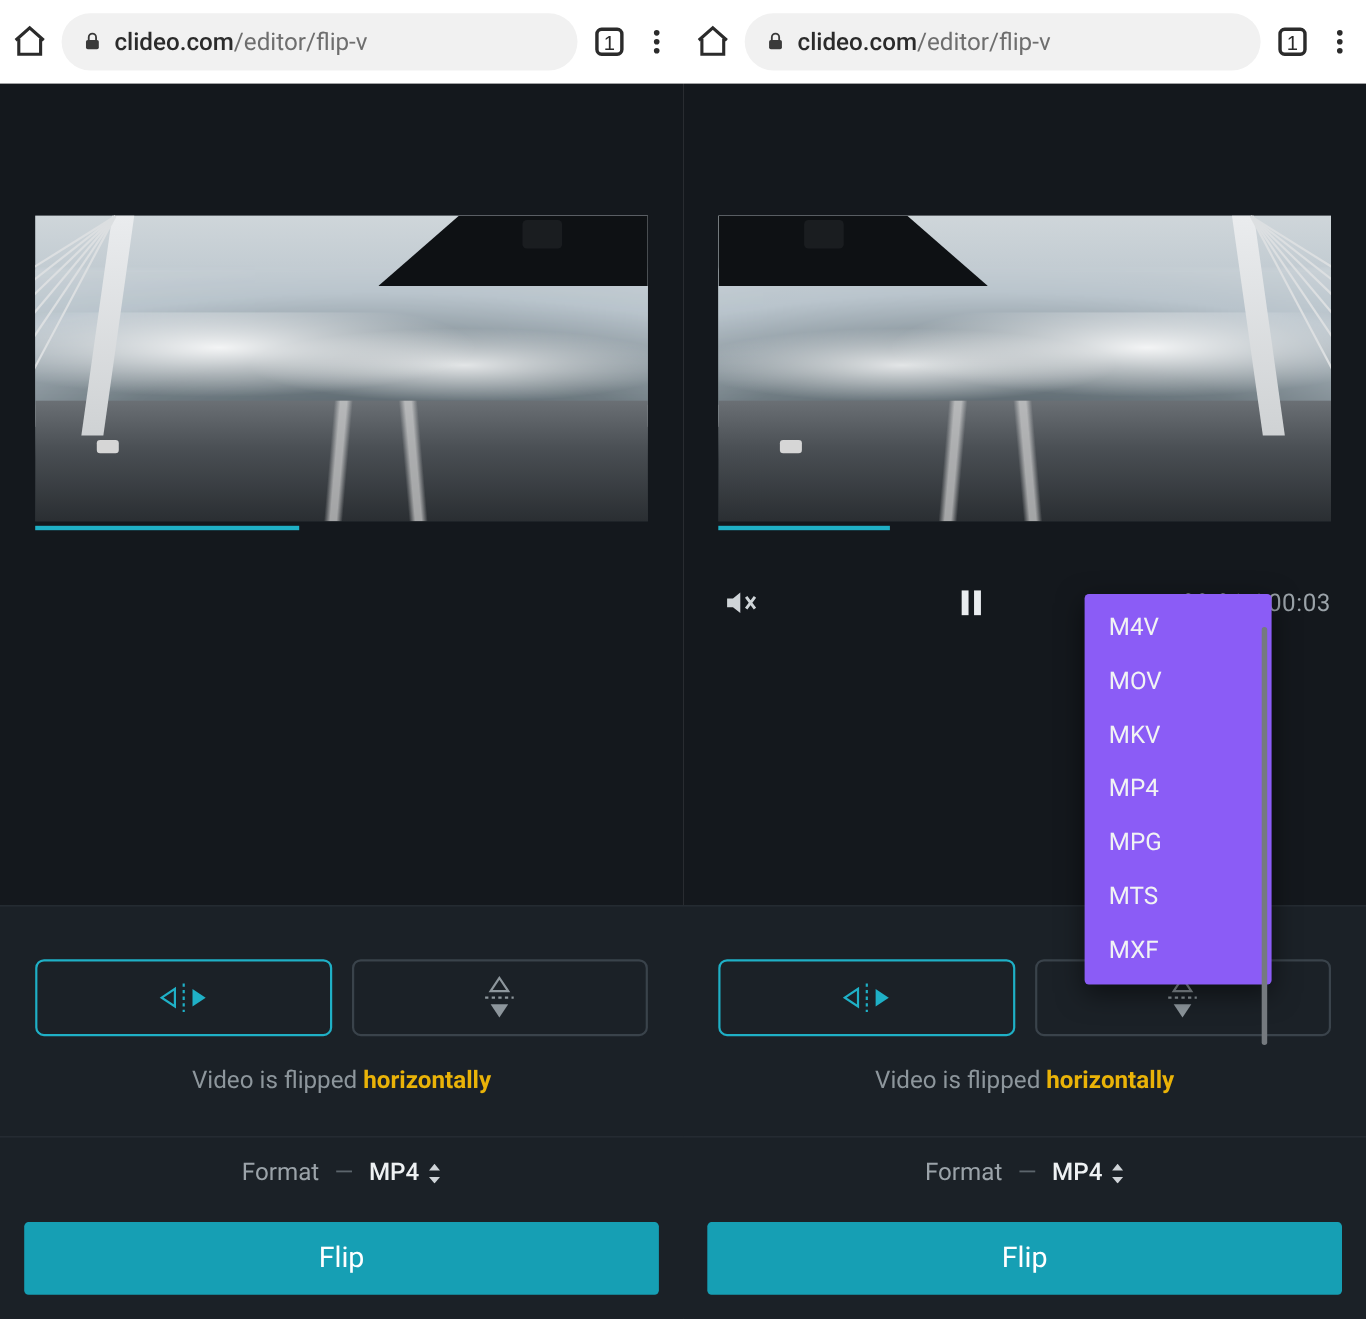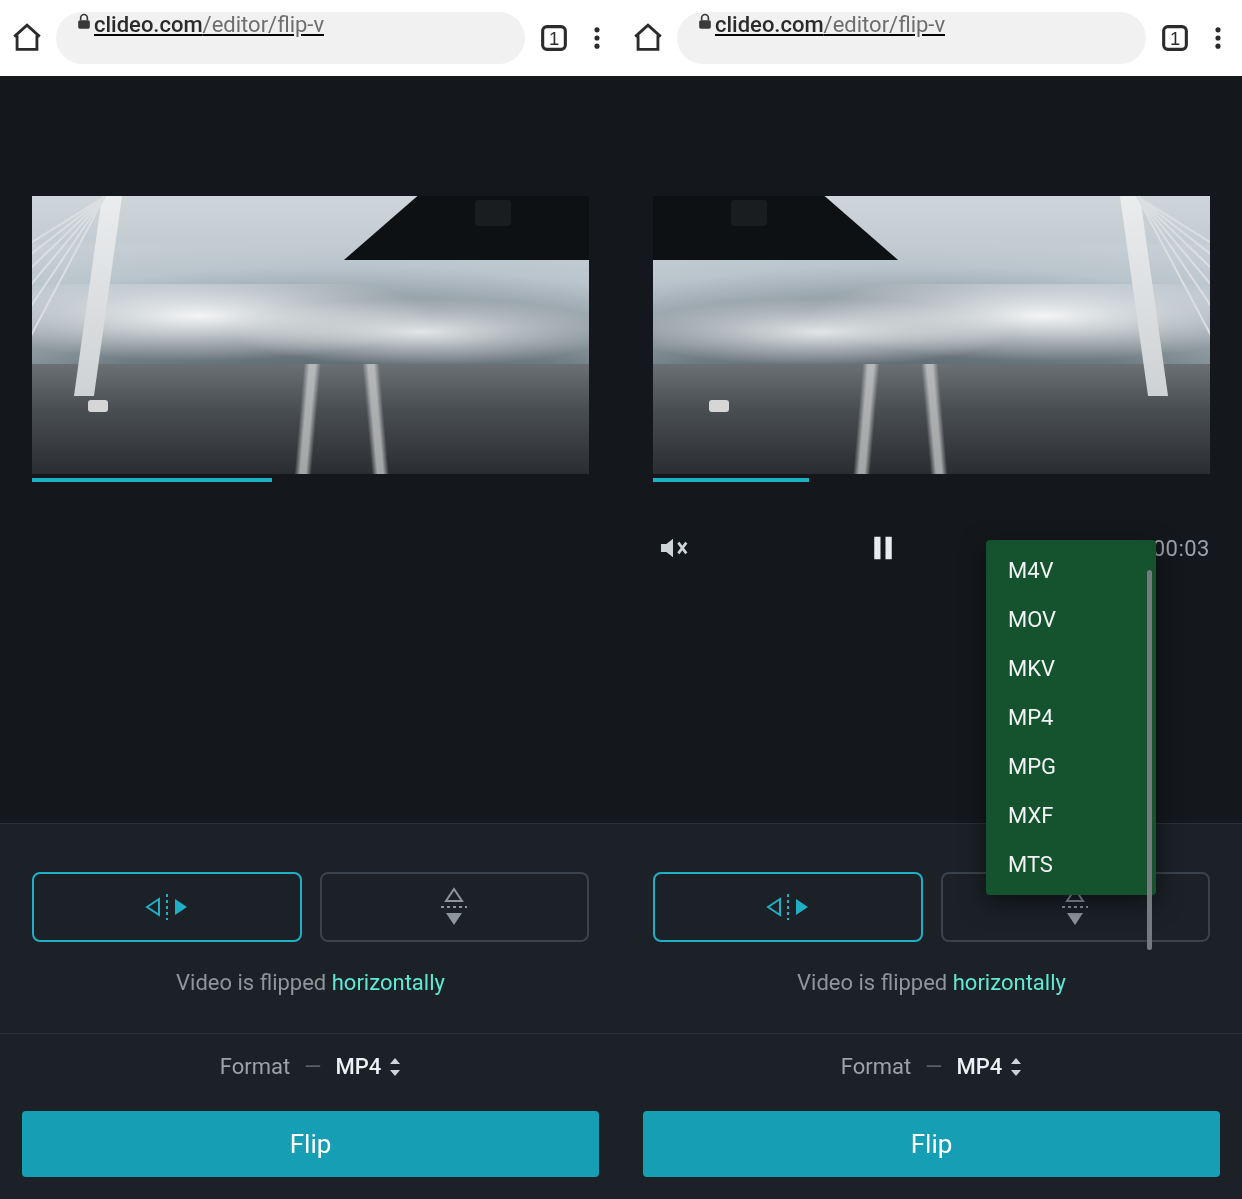--- a/index.html
+++ b/index.html
@@ -27,23 +27,24 @@
     padding: 0 10px;
     gap: 12px;
   }
   .home-icon svg, .tabs-icon svg, .menu-dots svg, .lock-icon svg { display:block; }
   .url-pill {
     flex: 1;
     height: 52px;
     background: #f1f1f1;
     border-radius: 26px;
     display: flex;
+    align-items: center;
     padding: 0 18px;
+    gap: 10px;
     overflow: hidden;
-    text-decoration: underline;
   }
   .url-text {
     font-size: 22px;
     color: #3a3a3a;
     white-space: nowrap;
   }
   .url-domain { color: #2b2b2b; font-weight: 500; }
   .url-path { color: #6e6e6e; }
   .editor {
     flex: 1;
@@ -147,21 +148,21 @@
   .flip-btn {
     flex:1; height:70px; border-radius:8px;
     display:flex; align-items:center; justify-content:center;
     border:2px solid #3a434b;
   }
   .flip-btn.active { border-color:#1fb0c6; }
   .flip-btn svg { display:block; }
   .flip-caption {
     text-align:center; color:#8d969c; font-size:22px; margin-top:28px;
   }
-  .flip-caption .em { color:#5eead4; font-weight:400; }
+  .flip-caption .em { color:#eab308; font-weight:700; }
 
   .format-row {
     display:flex; align-items:center; justify-content:center;
     gap:14px;
     border-top:1px solid #2a3138;
     margin-top:38px;
     padding:20px 0;
     color:#9ba3a9; font-size:22px;
   }
   .format-row .dash { color:#5c656c; }
@@ -175,21 +176,21 @@
     background:#169fb4;
     color:#fff; font-size:26px; font-weight:400;
     display:flex; align-items:center; justify-content:center;
     border-radius:4px;
   }
 
   
   .dropdown {
     position:absolute; right:86px; top:464px;
     width: 170px;
-    background:#14532d;
+    background:#8b5cf6;
     border-radius:4px;
     padding:6px 0;
     box-shadow: 0 8px 24px rgba(0,0,0,.5);
     z-index:5;
   }
   .dropdown .item {
     padding:12px 22px;
     font-size:22px;
     color:#f1f3f4;
   }
@@ -422,19 +423,19 @@
       </div>
       <div class="flip-big">Flip</div>
     </div>
 
     <div class="dropdown">
       <div class="item">M4V</div>
       <div class="item">MOV</div>
       <div class="item">MKV</div>
       <div class="item">MP4</div>
       <div class="item">MPG</div>
+      <div class="item">MTS</div>
       <div class="item">MXF</div>
-      <div class="item">MTS</div>
       <div class="scrollbar"></div>
     </div>
 
   </div>
 </div>
 
 </body></html>

